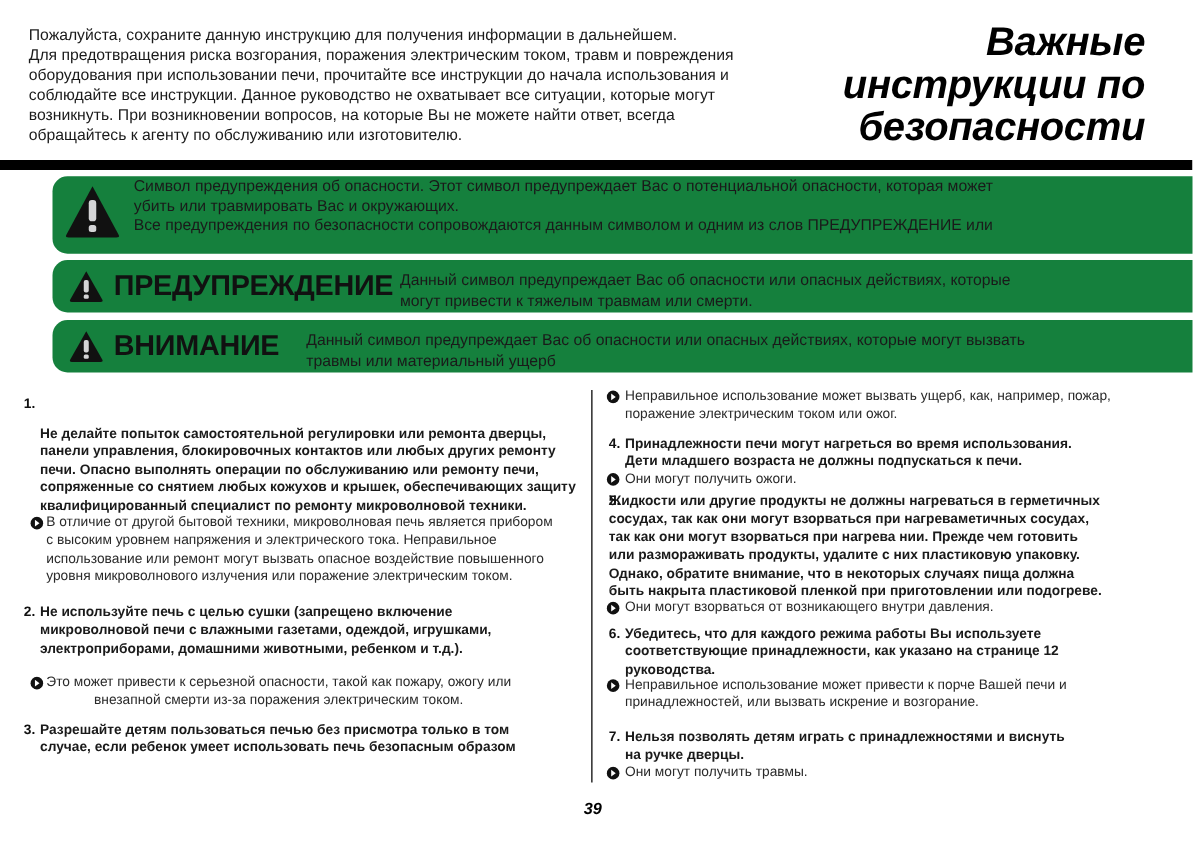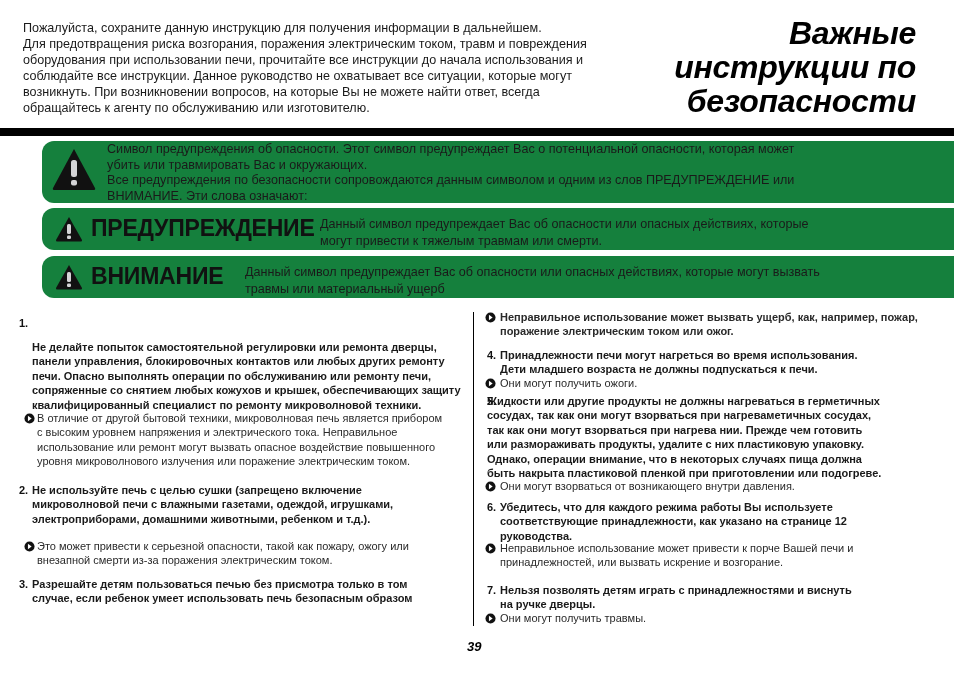--- a/index.html
+++ b/index.html
@@ -69,21 +69,20 @@
 <div class="box box-symbol">
   <svg class="tri" width="46" height="44" viewBox="0 0 46 44">
     <path d="M23 2 L44 41 Q45 43 42 43 L4 43 Q1 43 2 41 Z" fill="#111"></path>
     <rect x="20" y="13" width="6" height="17" rx="2.5" fill="#d4d4d6"></rect>
     <rect x="20" y="33" width="6" height="5.5" rx="2" fill="#d4d4d6"></rect>
   </svg>
   <div class="txt">
     <p>Символ предупреждения об опасности. Этот символ предупреждает Вас о потенциальной опасности, которая может</p>
     <p>убить или травмировать Вас и окружающих.</p>
     <p>Все предупреждения по безопасности сопровождаются данным символом и одним из слов ПРЕДУПРЕЖДЕНИЕ или</p>
-    <p>ВНИМАНИЕ. Эти слова означают:</p>
   </div>
 </div>
 
 <div class="box box-warning">
   <div class="sig">
     <svg class="tri" width="28" height="26" viewBox="0 0 28 26">
       <path d="M14 1 L27 24 Q27.5 25.5 25.5 25.5 L2.5 25.5 Q0.5 25.5 1 24 Z" fill="#111"></path>
       <rect x="12" y="8" width="4" height="10" rx="1.6" fill="#d4d4d6"></rect>
       <rect x="12" y="19.5" width="4" height="3.5" rx="1.2" fill="#d4d4d6"></rect>
     </svg>
@@ -140,21 +139,21 @@
       <p>Не используйте печь с целью сушки (запрещено включение</p>
       <p>микроволновой печи с влажными газетами, одеждой, игрушками,</p>
       <p>электроприборами, домашними животными, ребенком и т.д.).</p>
     </div>
   </div>
   <div class="note" style="left:24px;top:539px;">
     <svg class="bullet" viewBox="0 0 12 12">
         <circle cx="6" cy="6" r="5.5" fill="#111"></circle>
         <path d="M4.3 3 L8.3 6 L4.3 9 Z" fill="#fff"></path>
       </svg>
-    <div style="margin-left:13px;">
+    <div style="margin-left:13px;text-align:center;">
       <p>Это может привести к серьезной опасности, такой как пожару, ожогу или</p>
       <p>внезапной смерти из-за поражения электрическим током.</p>
     </div>
   </div>
 
   <div class="item" style="left:19px;top:577px;">
     <span class="num">3.</span>
     <div class="bold" style="margin-left:13px;">
       <p>Разрешайте детям пользоваться печью без присмотра только в том</p>
       <p>случае, если ребенок умеет использовать печь безопасным образом</p>
@@ -163,21 +162,21 @@
 </div>
 
 <div class="divider"></div>
 
 <div class="col" style="left:0;top:0;">
   <div class="note" style="left:485px;top:310px;">
     <svg class="bullet" viewBox="0 0 12 12">
         <circle cx="6" cy="6" r="5.5" fill="#111"></circle>
         <path d="M4.3 3 L8.3 6 L4.3 9 Z" fill="#fff"></path>
       </svg>
-    <div style="margin-left:15px;font-weight:bold;">
+    <div style="margin-left:15px;">
       <p>Неправильное использование может вызвать ущерб, как, например, пожар,</p>
       <p>поражение электрическим током или ожог.</p>
     </div>
   </div>
 
   <div class="item" style="left:487px;top:348px;">
     <span class="num">4.</span>
     <div class="bold" style="margin-left:13px;">
       <p>Принадлежности печи могут нагреться во время использования.</p>
       <p>Дети младшего возраста не должны подпускаться к печи.</p>
@@ -193,21 +192,21 @@
     </div>
   </div>
 
   <div class="item" style="left:487px;top:394px;">
     <span class="num">5.</span>
     <div class="bold" style="">
       <p>Жидкости или другие продукты не должны нагреваться в герметичных</p>
       <p>сосудах, так как они могут взорваться при нагреваметичных сосудах,</p>
       <p>так как они могут взорваться при нагрева нии. Прежде чем готовить</p>
       <p>или размораживать продукты, удалите с них пластиковую упаковку.</p>
-      <p>Однако, операции внимание, что в некоторых случаях пища должна</p>
+      <p>Однако, обратите внимание, что в некоторых случаях пища должна</p>
       <p>быть накрыта пластиковой пленкой при приготовлении или подогреве.</p>
     </div>
   </div>
   <div class="note" style="left:485px;top:479px;">
     <svg class="bullet" viewBox="0 0 12 12">
         <circle cx="6" cy="6" r="5.5" fill="#111"></circle>
         <path d="M4.3 3 L8.3 6 L4.3 9 Z" fill="#fff"></path>
       </svg>
     <div style="margin-left:15px;">
       <p>Они могут взорваться от возникающего внутри давления.</p>

